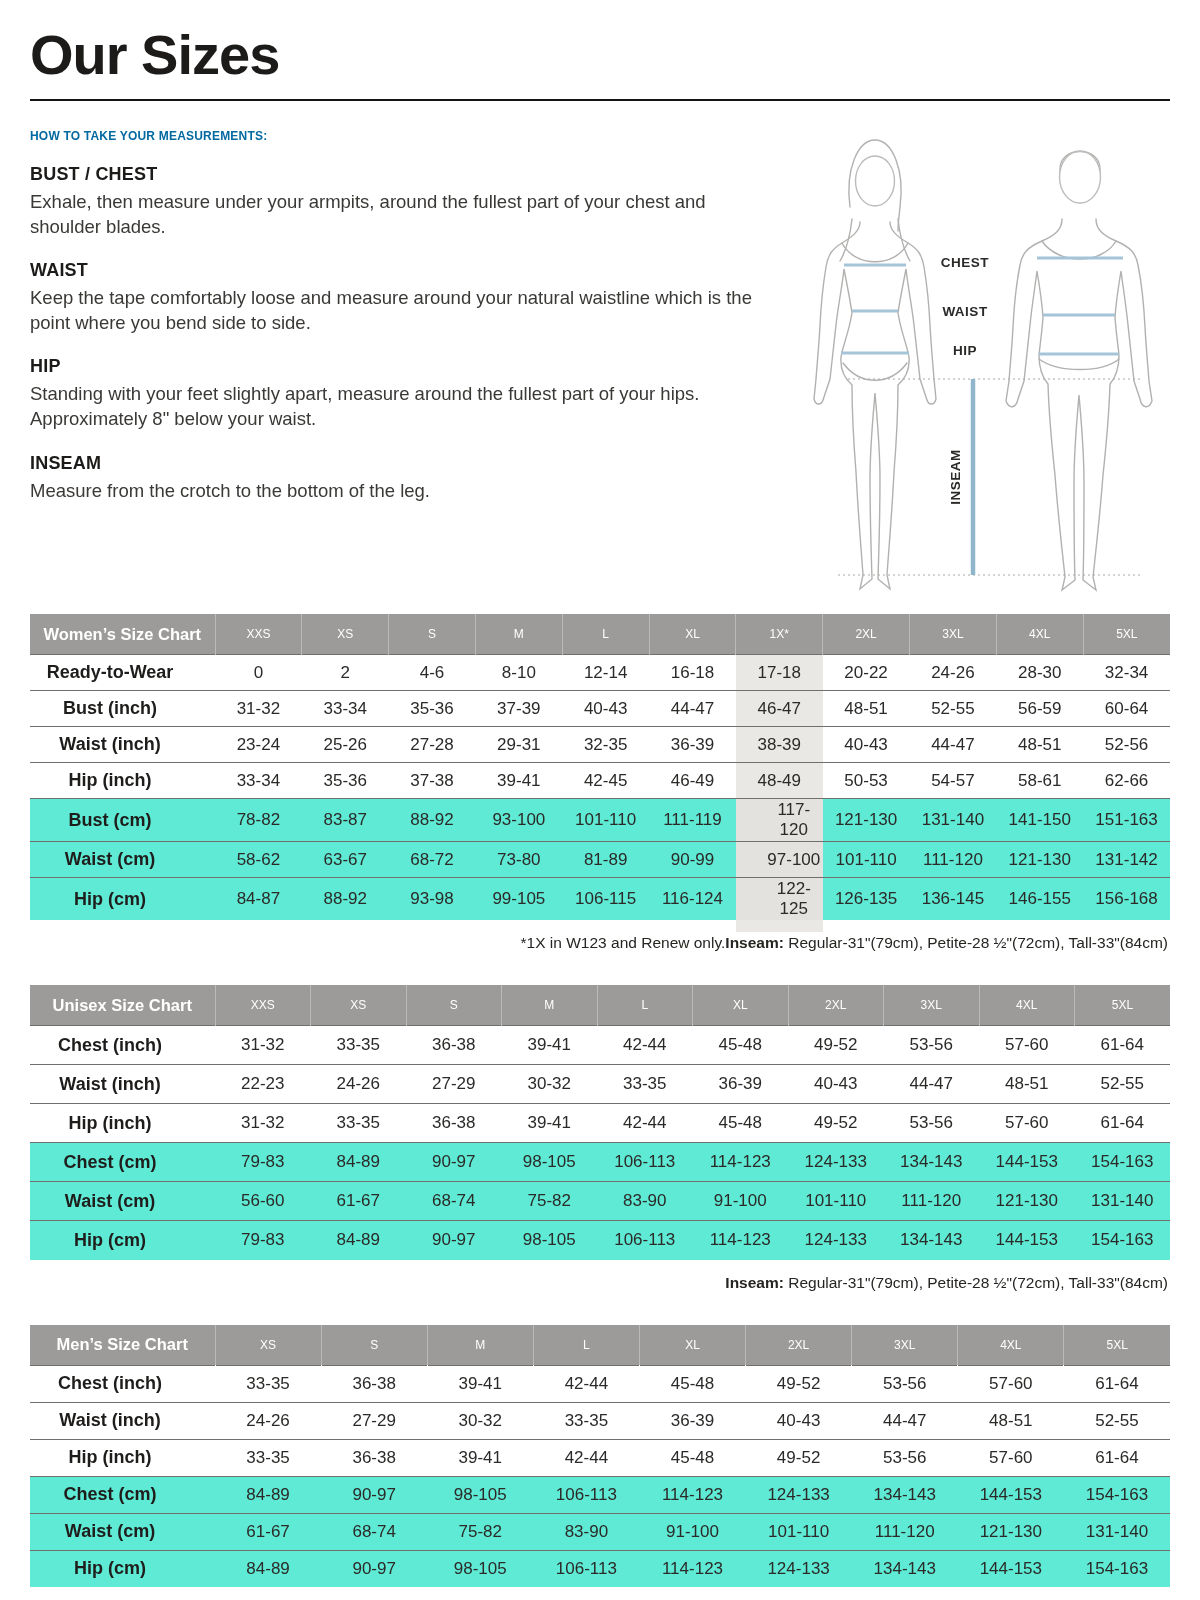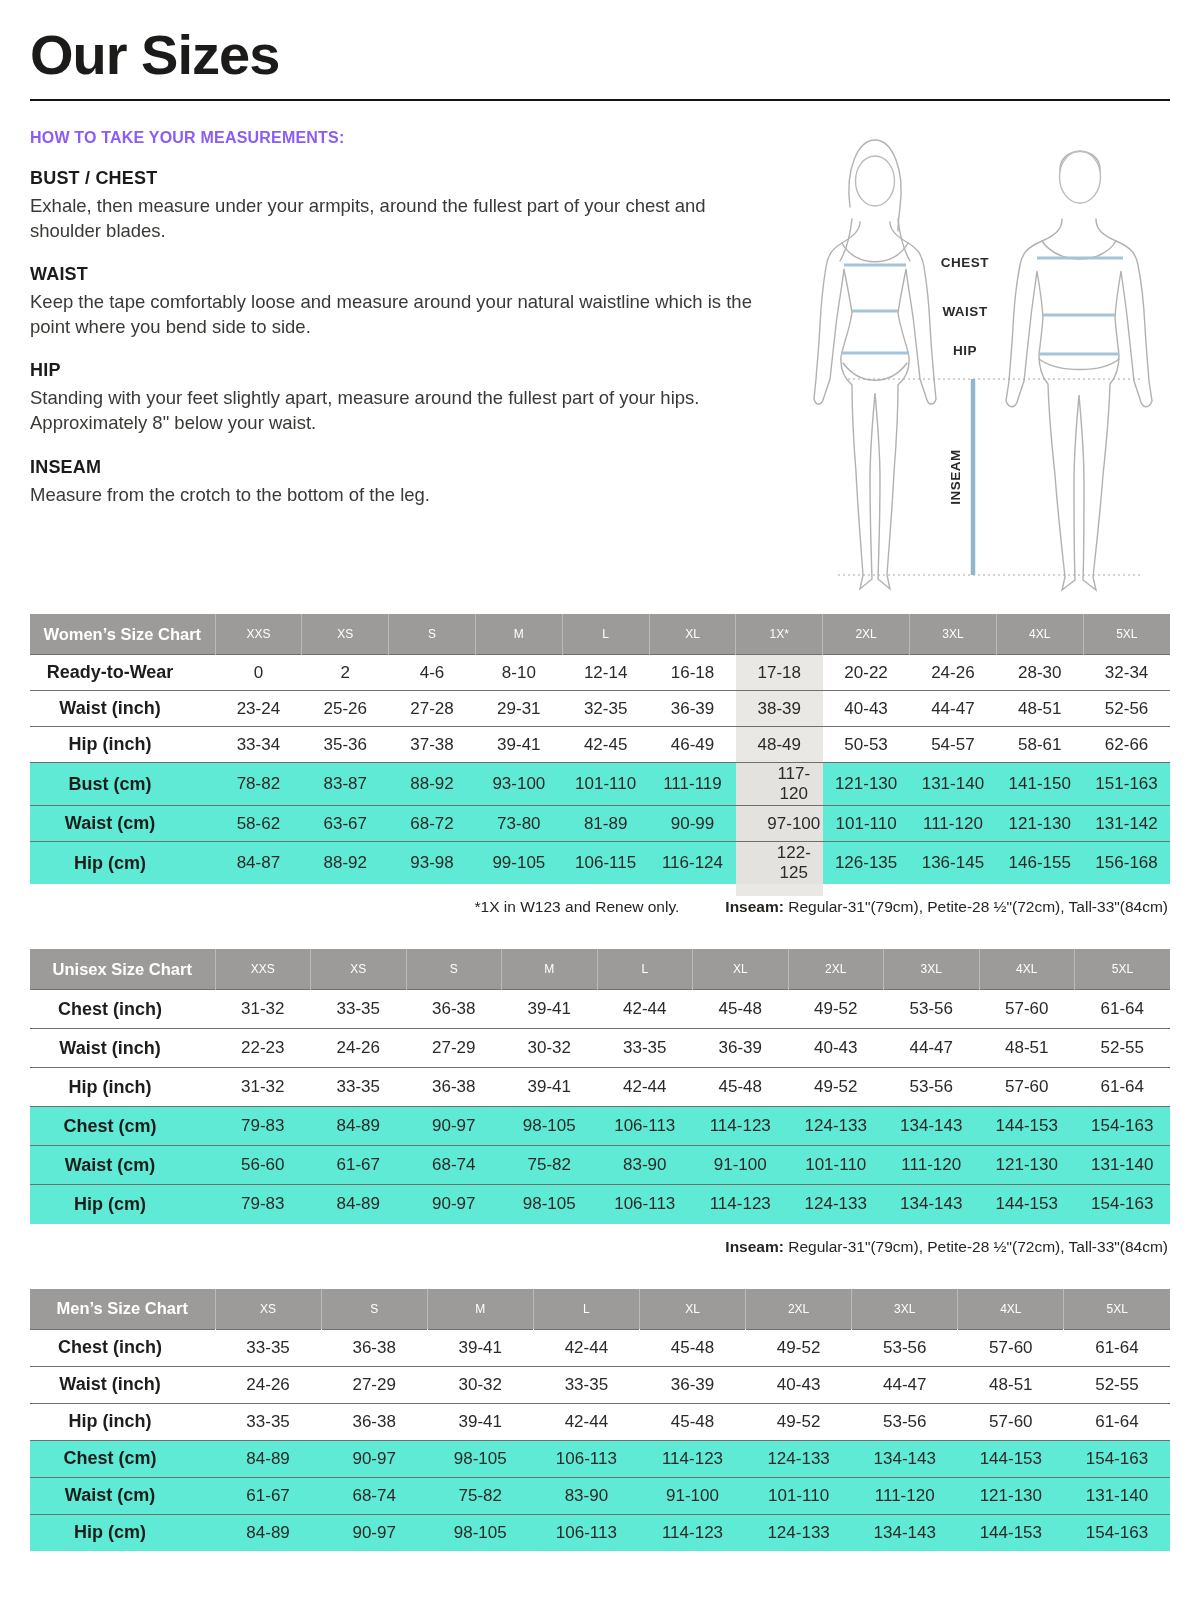--- a/index.html
+++ b/index.html
@@ -8,21 +8,21 @@
     font-family:"Liberation Sans",sans-serif;color:#2e2d2b;
   }
   .page{padding:0 30px;}
   h1.page-title{
     font-size:56px;font-weight:800;letter-spacing:-1px;
     margin:22px 0 12px 0;color:#1c1b19;
   }
   .title-rule{border:none;border-top:2px solid #141412;margin:0 0 24px 0;}
   .intro{display:flex;align-items:flex-start;}
   .instructions{width:748px;flex:none;}
-  h2.how-to{font-size:16px;font-weight:700;color:#8b5cf6;margin:4px 0 0 0;letter-spacing:.2px;}
+  h2.how-to{font-size:12px;font-weight:700;color:#0369a1;margin:4px 0 0 0;letter-spacing:.2px;}
   .m-section h3{font-size:18px;font-weight:700;color:#1c1b19;margin:21px 0 5px 0;letter-spacing:.2px;}
   .m-section p{font-size:18.5px;line-height:1.33;margin:0;color:#3a3936;}
   .diagram{flex:1;display:flex;justify-content:flex-end;}
   .diagram svg{margin-top:2px;}
   .diagram text{font-family:"Liberation Sans",sans-serif;font-weight:700;fill:#2b2a28;font-size:13.5px;letter-spacing:.5px;}
 
   .table-block{margin-top:33px;}
   .table-block.first{margin-top:15px;}
   .table-wrap{position:relative;width:1140px;}
   table{border-collapse:collapse;table-layout:fixed;width:1140px;}
@@ -35,21 +35,21 @@
   tbody th{text-align:center;padding-right:26px;font-size:18px;font-weight:700;color:#1e1d1b;}
   tbody td{text-align:center;font-size:17px;color:#2b2a28;font-weight:400;}
   .t-women tbody tr{height:36px;}
   .t-unisex tbody tr{height:39px;}
   .t-men tbody tr{height:37px;}
   tr.shaded{background:#5eead4;}
   td.hl{background:#E9E8E5;}
   tr.shaded td.hl{background:#E3E2DF;padding-left:30px;}
   .hl-ext{position:absolute;top:100%;left:706px;width:87px;height:12px;background:#E9E8E5;}
   .footnote{
-    display:flex;justify-content:flex-end;gap:46px;
+    display:flex;justify-content:flex-end;
     margin:14px 2px 0 0;font-size:15.5px;color:#262522;
   }
   .footnote b{font-weight:700;}
 </style>
 </head>
 <body>
 
 <div class="page">
 
   <h1 class="page-title">Our Sizes</h1>
@@ -168,20 +168,34 @@
               <td>8-10</td>
               <td>12-14</td>
               <td>16-18</td>
               <td class="hl">17-18</td>
               <td>20-22</td>
               <td>24-26</td>
               <td>28-30</td>
               <td>32-34</td>
             </tr>
             <tr>
+              <th>Bust (inch)</th>
+              <td>31-32</td>
+              <td>33-34</td>
+              <td>35-36</td>
+              <td>37-39</td>
+              <td>40-43</td>
+              <td>44-47</td>
+              <td class="hl">46-47</td>
+              <td>48-51</td>
+              <td>52-55</td>
+              <td>56-59</td>
+              <td>60-64</td>
+            </tr>
+            <tr>
               <th>Waist (inch)</th>
               <td>23-24</td>
               <td>25-26</td>
               <td>27-28</td>
               <td>29-31</td>
               <td>32-35</td>
               <td>36-39</td>
               <td class="hl">38-39</td>
               <td>40-43</td>
               <td>44-47</td>

